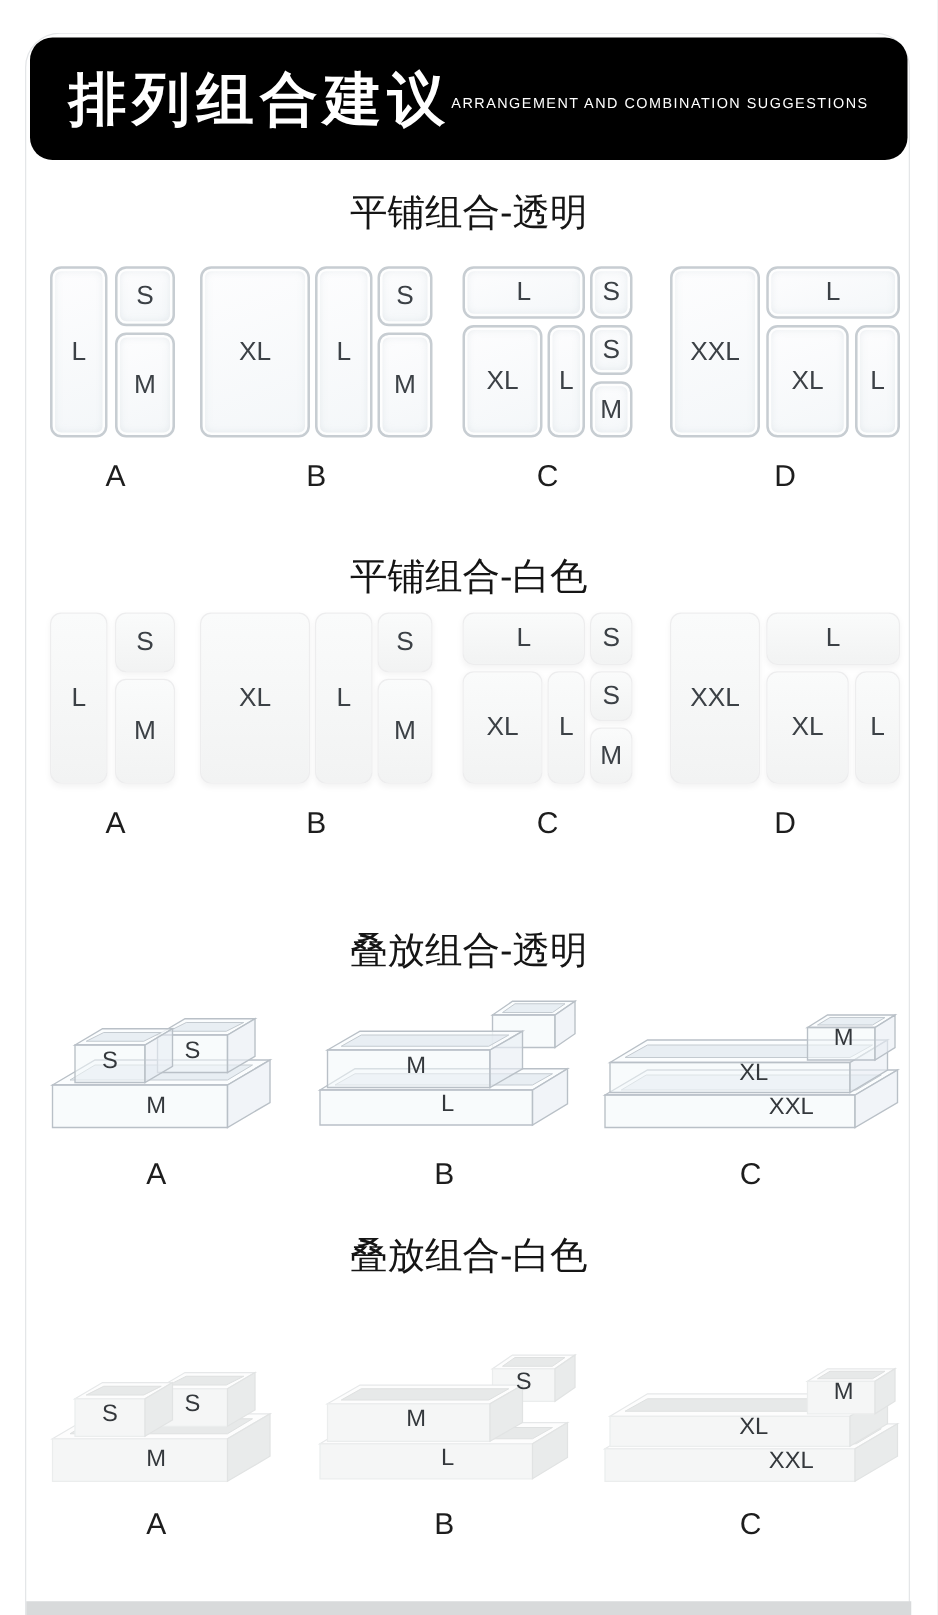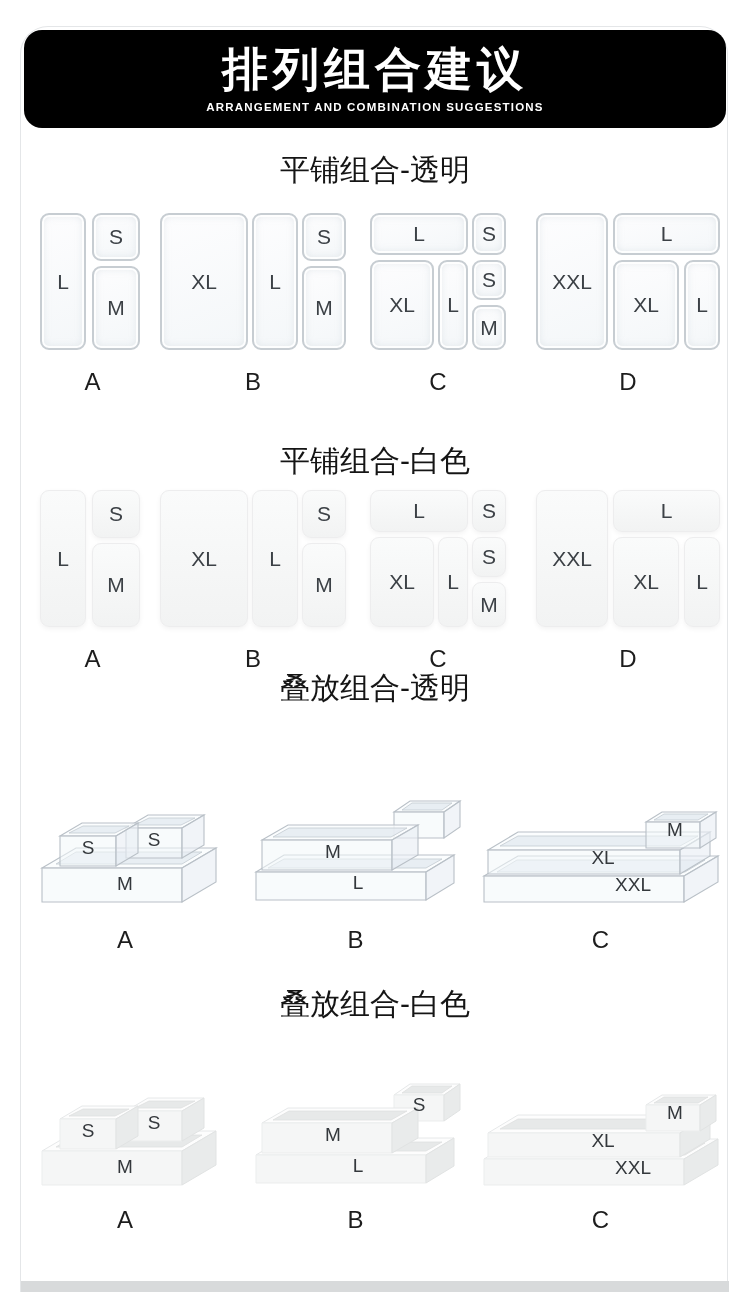--- a/index.html
+++ b/index.html
@@ -3,23 +3,23 @@
 <meta charset="utf-8">
 <style>
   html,body{margin:0;padding:0}
   body{
     width:750px;height:1292px;background:#ffffff;position:relative;overflow:hidden;
     font-family:"Liberation Sans","DejaVu Sans",sans-serif;color:#1b1b1b;
   }
   .frame{position:absolute;left:20px;top:26px;width:708px;height:1266px;
     border:1px solid #e4e6e8;border-bottom:none;border-radius:28px 28px 0 0;box-sizing:border-box}
   .banner{position:absolute;left:24px;top:30px;width:702px;height:98px;background:#000;
-    border-radius:18px;display:flex;flex-direction:column;align-items:center;justify-content:center}
+    border-radius:18px;display:flex;flex-direction:row;align-items:center;justify-content:center}
   .banner-title{color:#fff;font-size:46px;font-weight:bold;letter-spacing:5px;line-height:1.05}
-  .banner-sub{color:#fff;font-size:11.5px;font-weight:bold;letter-spacing:1.2px;margin-top:7px}
+  .banner-sub{color:#fff;font-size:11.5px;font-weight:normal;letter-spacing:1.2px;margin-top:7px}
   .sec{position:absolute;left:0;width:750px;text-align:center;margin:0;
     font-size:30px;font-weight:500;color:#151515}
   .g{position:absolute}
   .fb{position:absolute;border-radius:9px;display:flex;align-items:center;justify-content:center;
     font-size:21px;color:#3c4146;box-sizing:border-box}
   .fb.t{border:2px solid #c7cdd2;background:linear-gradient(160deg,#fdfdfe,#f4f7f9);
     box-shadow:inset 0 0 0 2px rgba(255,255,255,.9), inset 0 0 8px rgba(176,188,197,.38)}
   .fb.w{background:linear-gradient(180deg,#fafbfb,#f2f3f3);border:1px solid #ededee;
     box-shadow:0 2px 5px rgba(0,0,0,.05)}
   .letter{position:absolute;text-align:center;font-size:24px;color:#1d1d1d}
@@ -110,21 +110,21 @@
   <div class="fb w" style="left:77px;top:0;width:107px;height:42px">L</div>
   <div class="fb w" style="left:77px;top:47px;width:66px;height:90px">XL</div>
   <div class="fb w" style="left:148px;top:47px;width:36px;height:90px">L</div>
 </div>
 
 <div class="letter" style="left:40px;top:645px;width:105px">A</div>
 <div class="letter" style="left:160px;top:645px;width:186px">B</div>
 <div class="letter" style="left:370px;top:645px;width:136px">C</div>
 <div class="letter" style="left:536px;top:645px;width:184px">D</div>
 
-<h2 class="sec" style="top:668px">叠放组合-透明</h2>
+<h2 class="sec" style="top:740px">叠放组合-透明</h2>
 
 <div class="stack" style="left:30px;top:762px">
 <svg class="tp" viewBox="0 0 190 150" width="190" height="150">
   <g>
     <polygon class="face-top" points="12,106 46,86 186,86 152,106"></polygon>
     <polygon class="cavity" points="26,102 46,90 172,90 152,102"></polygon>
     <polygon class="face-front" points="12,106 152,106 152,140 12,140"></polygon>
     <polygon class="face-side" points="152,106 186,86 186,120 152,140"></polygon>
   </g>
   <g>

